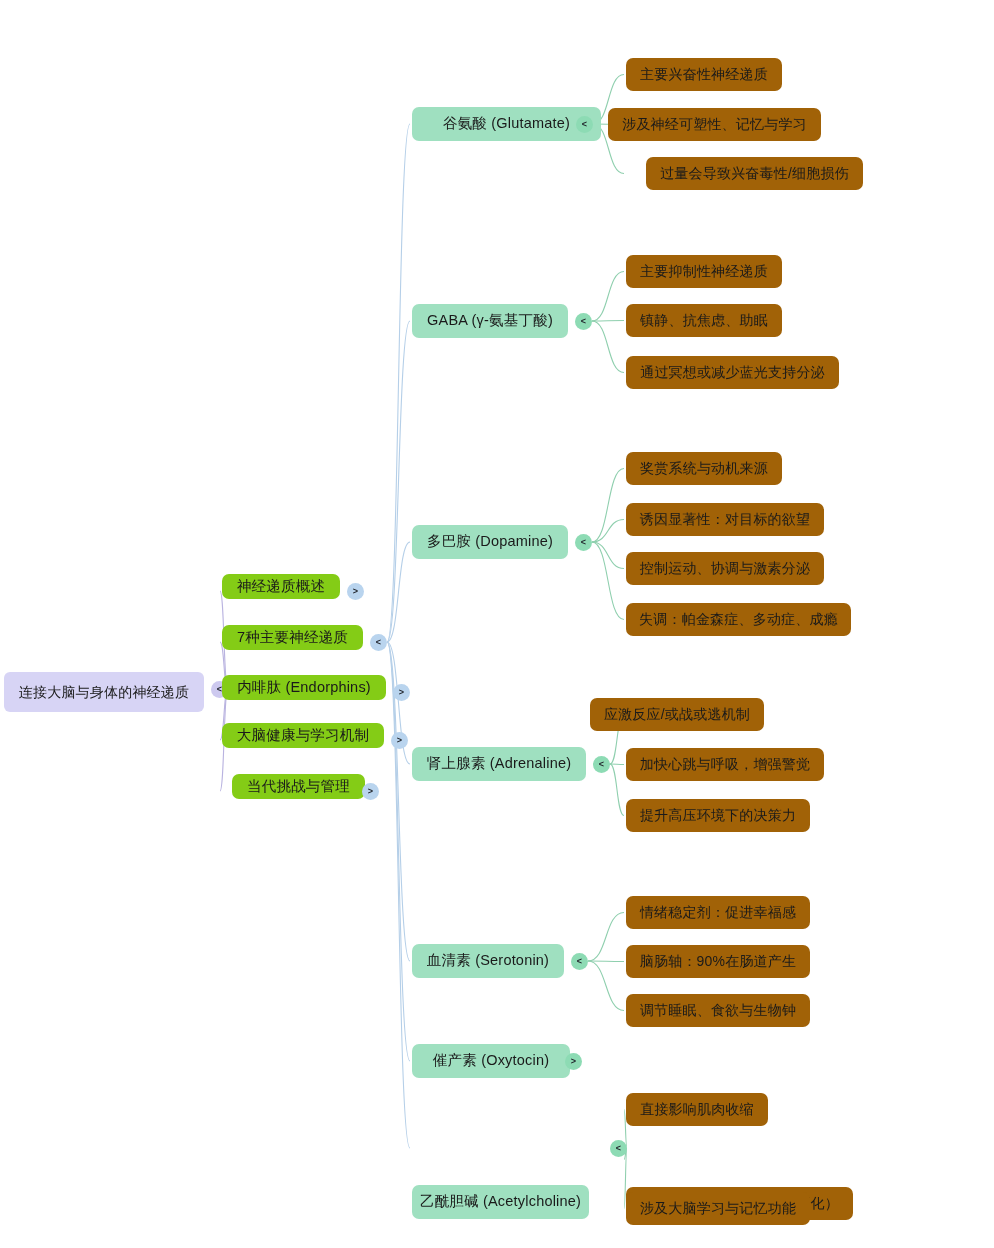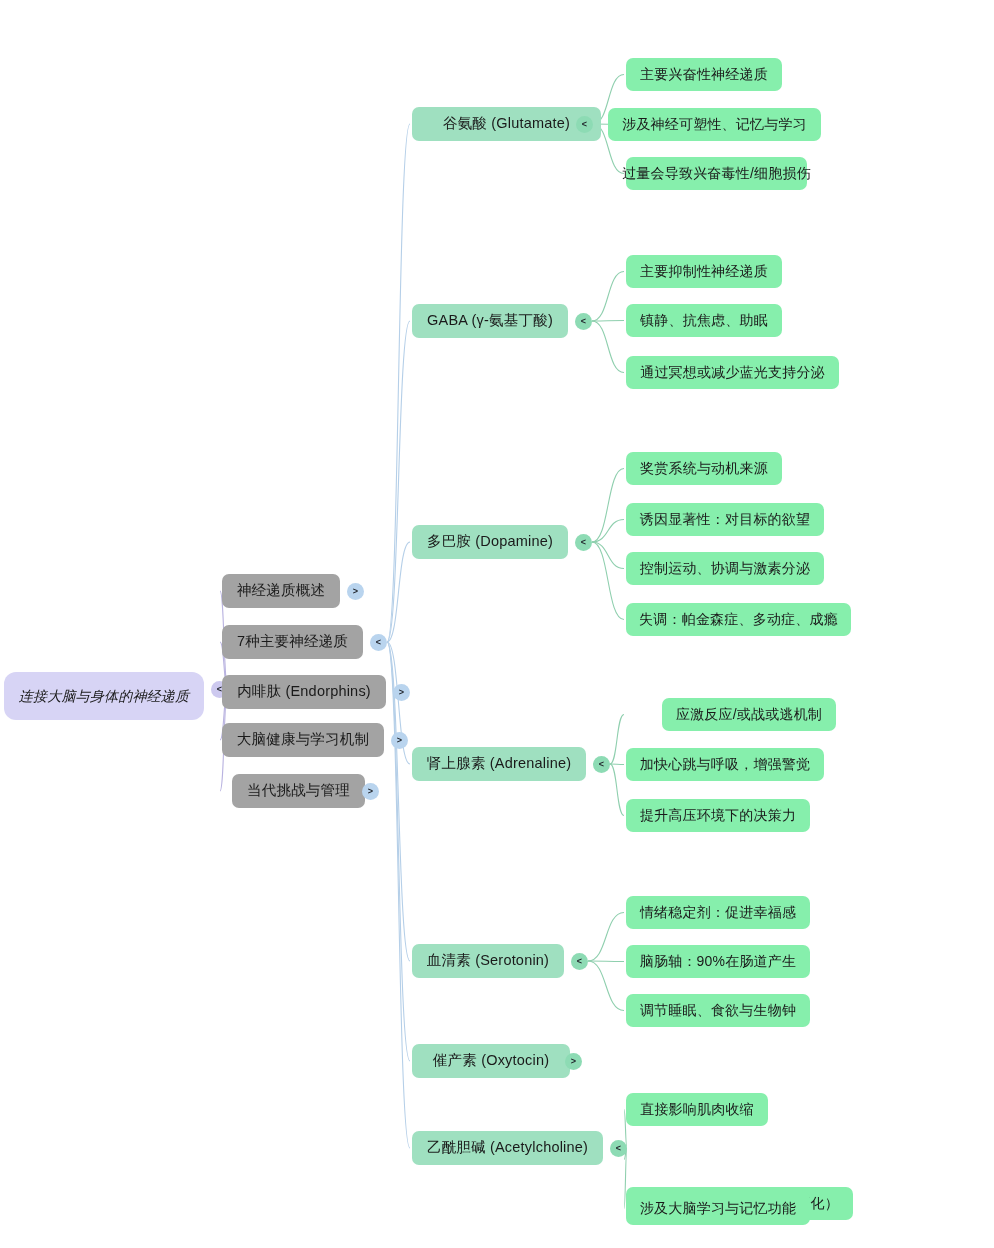--- a/index.html
+++ b/index.html
@@ -40,36 +40,35 @@
     line-height: 1.2;
     letter-spacing: 0.2px;
     color: #1a1a1a;
     font-size: 14px;
     padding: 0 14px;
     height: 33px;
   }
   .node.root {
     background: #d7d4f5;
     font-size: 14px;
-    height: 48px;
-    border-radius: 12px;
-    font-style: italic;
+    height: 40px;
+    border-radius: 6px;
   }
   .node.lvl1 {
-    background: #a3a3a3;
+    background: #84cc16;
     font-size: 14.5px;
-    height: 34px;
+    height: 25px;
   }
   .node.lvl2 {
     background: #9fe0c0;
     font-size: 14.5px;
     height: 34px;
   }
   .node.leaf {
-    background: #86efac;
+    background: #a16207;
     font-size: 14px;
     height: 33px;
   }
   .toggle {
     position: absolute;
     width: 17px;
     height: 17px;
     border-radius: 50%;
     display: flex;
     align-items: center;
@@ -132,42 +131,42 @@
     <div class="node lvl1" style="left: 222px; top: 675px; width: 164px;">内啡肽 (Endorphins)</div>
     <div class="toggle blue" style="left: 393px; top: 683.5px;">&gt;</div>
     <div class="node lvl1" style="left: 222px; top: 723px; width: 162px;">大脑健康与学习机制</div>
     <div class="toggle blue" style="left: 391px; top: 731.5px;">&gt;</div>
     <div class="node lvl1" style="left: 232px; top: 774px; width: 133px;">当代挑战与管理</div>
     <div class="toggle blue" style="left: 362px; top: 782.5px;">&gt;</div>
     <div class="node lvl2" style="left: 412px; top: 107px; width: 189px;">谷氨酸 (Glutamate)</div>
     <div class="toggle green" style="left: 576px; top: 115.5px;">&lt;</div>
     <div class="node leaf" style="left: 626px; top: 58px; width: 156px;">主要兴奋性神经递质</div>
     <div class="node leaf" style="left: 608px; top: 108px; width: 213px;">涉及神经可塑性、记忆与学习</div>
-    <div class="node leaf" style="left: 626px; top: 157px; width: 181px;">过量会导致兴奋毒性/细胞损伤</div>
+    <div class="node leaf" style="left: 646px; top: 157px; width: 217px;">过量会导致兴奋毒性/细胞损伤</div>
     <div class="node lvl2" style="left: 412px; top: 304px; width: 156px; text-align: right;">GABA (γ-氨基丁酸)</div>
     <div class="toggle green" style="left: 575px; top: 312.5px;">&lt;</div>
     <div class="node leaf" style="left: 626px; top: 255px; width: 156px;">主要抑制性神经递质</div>
     <div class="node leaf" style="left: 626px; top: 304px; width: 156px;">镇静、抗焦虑、助眠</div>
     <div class="node leaf" style="left: 626px; top: 356px; width: 213px;">通过冥想或减少蓝光支持分泌</div>
     <div class="node lvl2" style="left: 412px; top: 525px; width: 156px;">多巴胺 (Dopamine)</div>
     <div class="toggle green" style="left: 575px; top: 533.5px;">&lt;</div>
     <div class="node leaf" style="left: 626px; top: 452px; width: 156px;">奖赏系统与动机来源</div>
     <div class="node leaf" style="left: 626px; top: 503px; width: 198px;">诱因显著性：对目标的欲望</div>
     <div class="node leaf" style="left: 626px; top: 552px; width: 198px;">控制运动、协调与激素分泌</div>
     <div class="node leaf" style="left: 626px; top: 603px; width: 225px;">失调：帕金森症、多动症、成瘾</div>
     <div class="node lvl2" style="left: 412px; top: 747px; width: 174px;">肾上腺素 (Adrenaline)</div>
     <div class="toggle green" style="left: 593px; top: 755.5px;">&lt;</div>
-    <div class="node leaf" style="left: 662px; top: 698px; width: 174px;">应激反应/或战或逃机制</div>
+    <div class="node leaf" style="left: 590px; top: 698px; width: 174px;">应激反应/或战或逃机制</div>
     <div class="node leaf" style="left: 626px; top: 748px; width: 198px;">加快心跳与呼吸，增强警觉</div>
     <div class="node leaf" style="left: 626px; top: 799px; width: 184px;">提升高压环境下的决策力</div>
     <div class="node lvl2" style="left: 412px; top: 944px; width: 152px;">血清素 (Serotonin)</div>
     <div class="toggle green" style="left: 571px; top: 952.5px;">&lt;</div>
     <div class="node leaf" style="left: 626px; top: 896px; width: 184px;">情绪稳定剂：促进幸福感</div>
     <div class="node leaf" style="left: 626px; top: 945px; width: 184px;">脑肠轴：90%在肠道产生</div>
     <div class="node leaf" style="left: 626px; top: 994px; width: 184px;">调节睡眠、食欲与生物钟</div>
     <div class="node lvl2" style="left: 412px; top: 1044px; width: 158px;">催产素 (Oxytocin)</div>
     <div class="toggle green" style="left: 565px; top: 1052.5px;">&gt;</div>
-    <div class="node lvl2" style="left: 412px; top: 1131px; width: 191px;">乙酰胆碱 (Acetylcholine)</div>
+    <div class="node lvl2" style="left: 412px; top: 1185px; width: 177px;">乙酰胆碱 (Acetylcholine)</div>
     <div class="toggle green" style="left: 610px; top: 1139.5px;">&lt;</div>
     <div class="node leaf" style="left: 626px; top: 1093px; width: 142px;">直接影响肌肉收缩</div>
     <div class="node leaf" style="left: 626px; top: 1143px; width: 227px; margin-top: 44px;">调节自主运动（如心跳、消化）</div>
     <div class="node leaf" style="left: 626px; top: 1192px; width: 184px;">涉及大脑学习与记忆功能</div>
   </div>
 
 </body></html>

